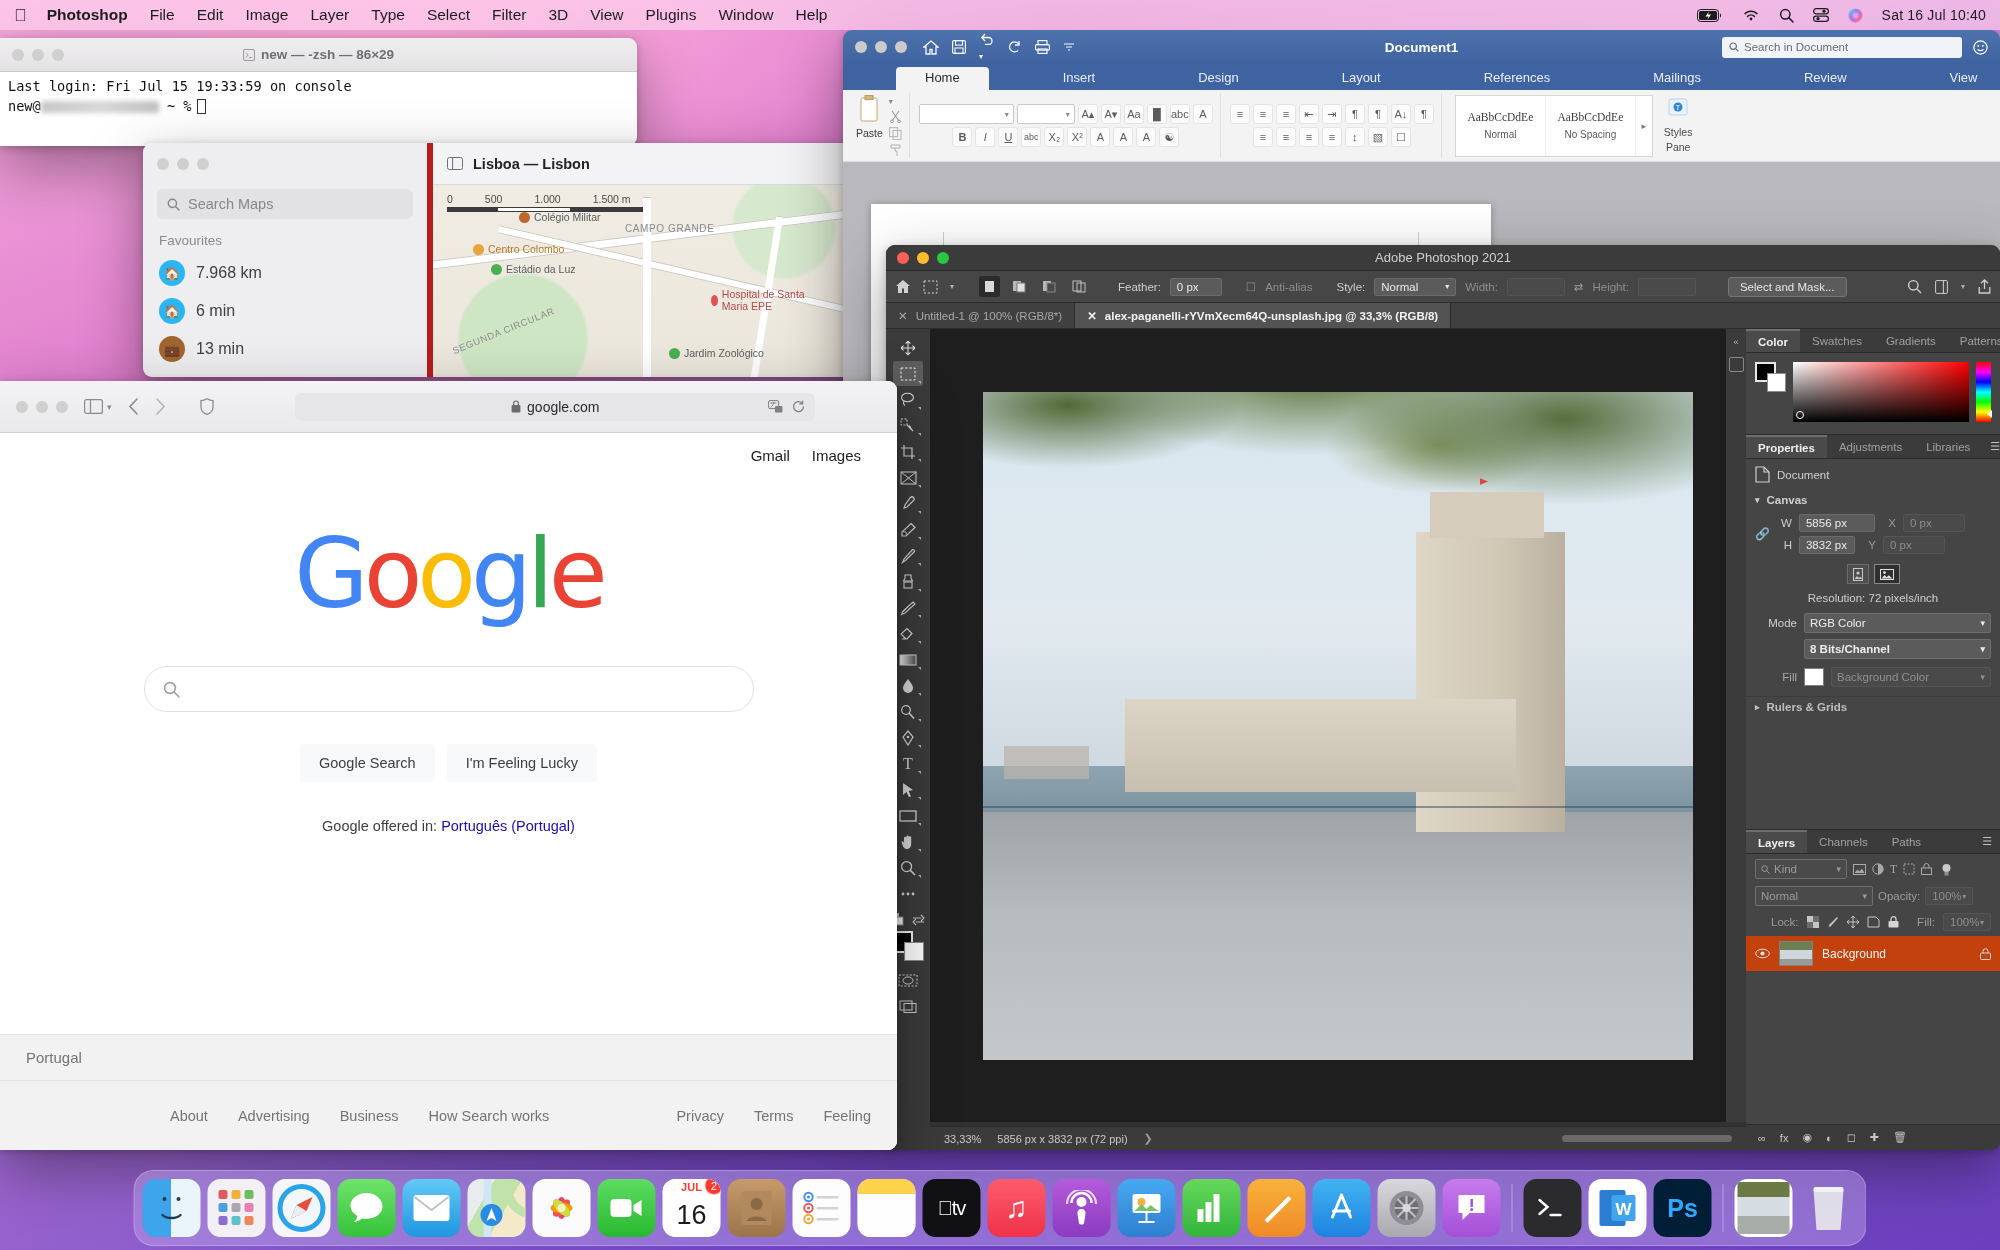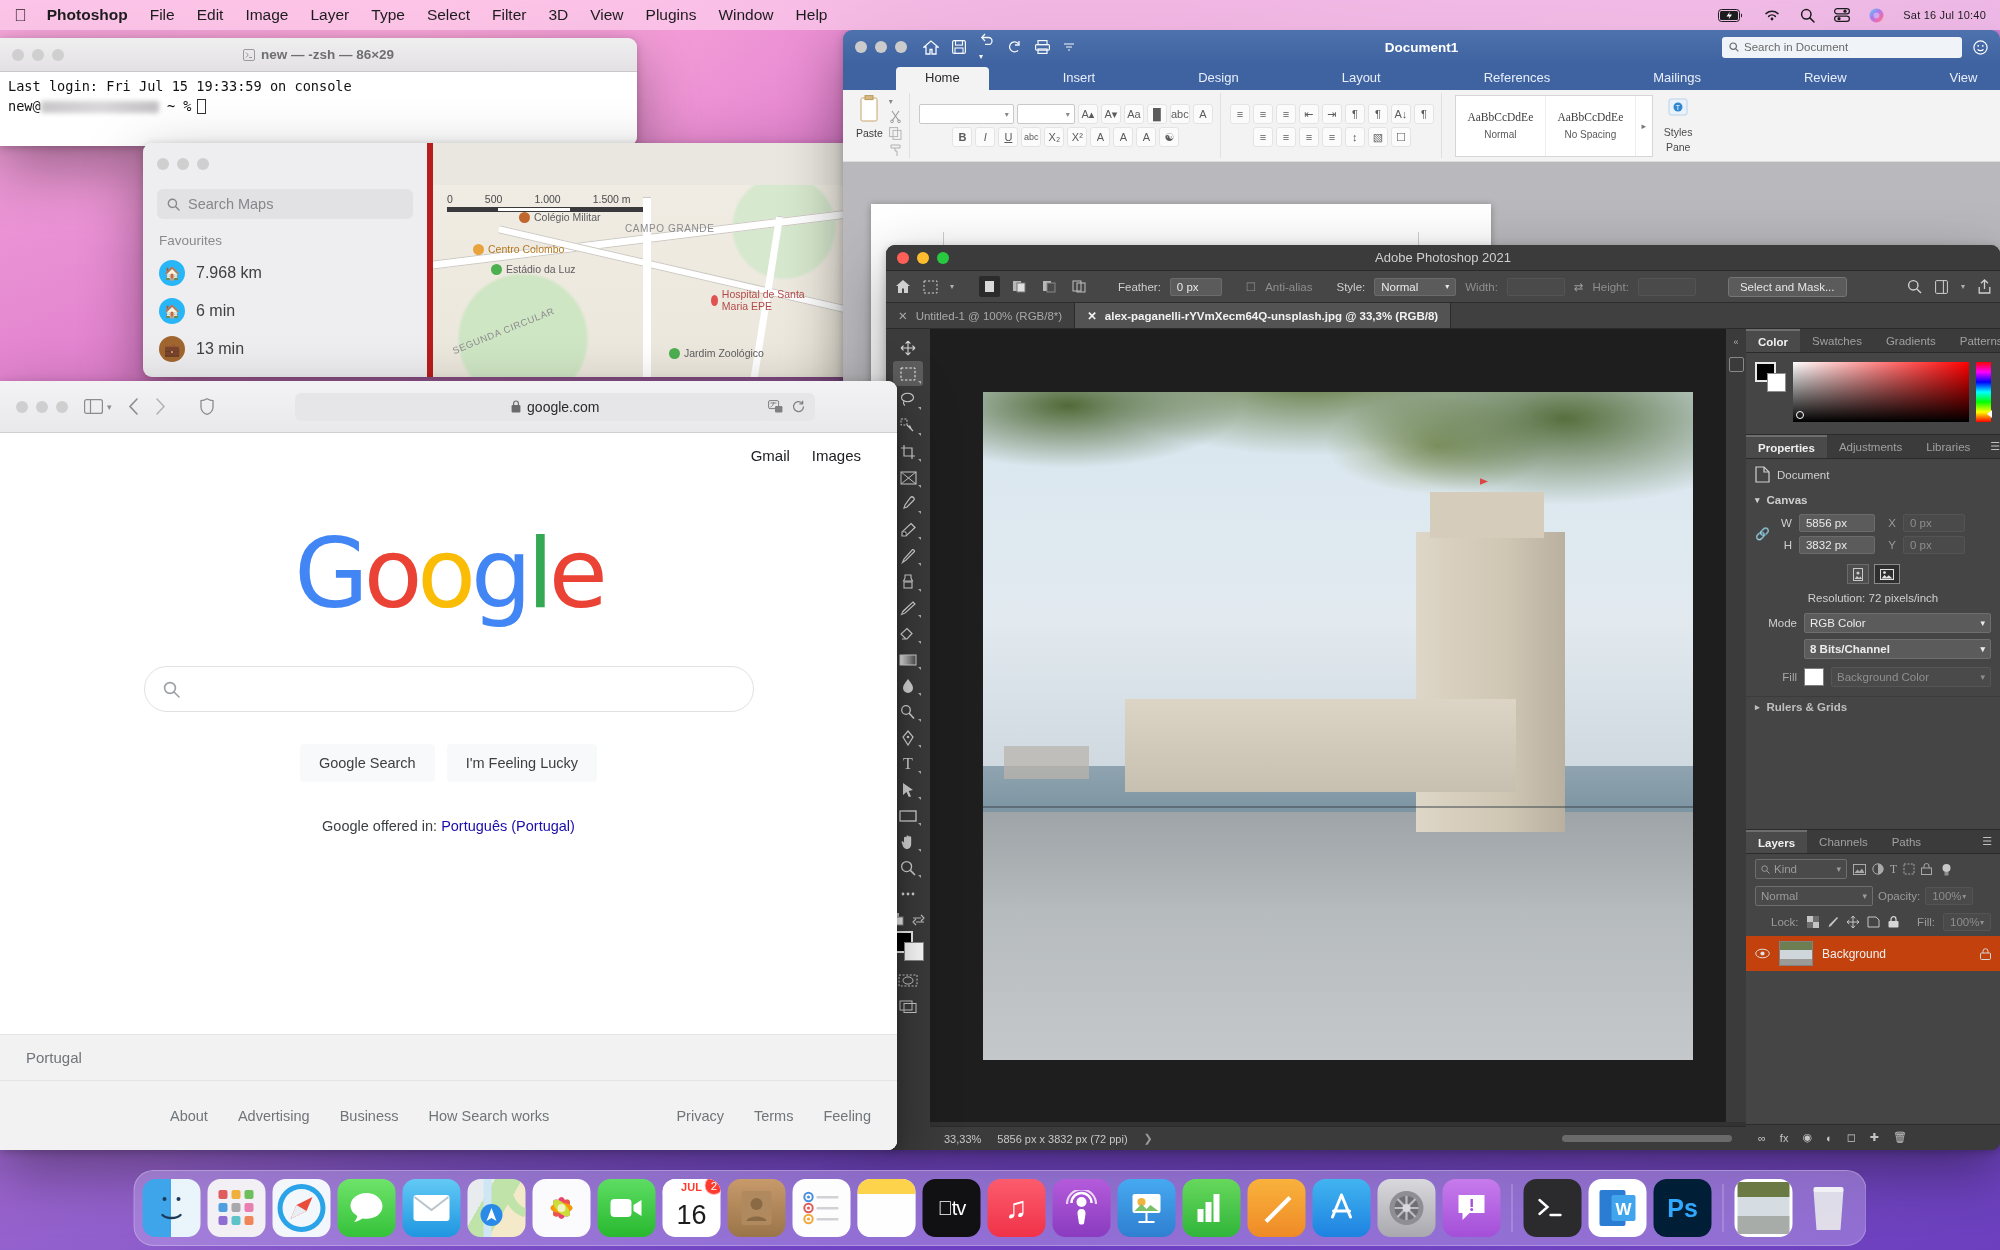--- a/index.html
+++ b/index.html
@@ -22,21 +22,21 @@
     position:absolute; top:0; left:0; right:0; height:30px;
     background: rgba(255,215,240,.62);
     backdrop-filter: blur(18px);
     display:flex; align-items:center; padding:0 14px; z-index:900;
     font-size:15.5px; color:#1c1c1e;
   }
   .menubar .apple { font-size:17px; margin-right:20px; line-height:1; }
   .menubar .mi { margin-right:22px; white-space:nowrap; }
   .menubar .mi.bold { font-weight:bold; }
   .menubar .right { margin-left:auto; display:flex; align-items:center; gap:19px; }
-  .menubar .right .clock { font-size:11px; letter-spacing:.2px; }
+  .menubar .right .clock { font-size:14px; letter-spacing:.2px; }
   svg { display:block; }
 
   
   .win { position:absolute; border-radius:9px; overflow:hidden;
          box-shadow: 0 22px 60px rgba(0,0,0,.38), 0 2px 8px rgba(0,0,0,.22); }
   .tlights { display:flex; gap:8px; align-items:center; }
   .tl { width:12px; height:12px; border-radius:50%; }
   .tl.r{background:#ff5f57} .tl.y{background:#febc2e} .tl.g{background:#28c840}
   .tl.gray{background:#cfcfcf}
 
@@ -325,20 +325,29 @@
       <span><span class="nm"></span>
       <div class="sub">6 min</div></span>
     </div>
     <div class="fav">
       <span class="ic" style="background:#a1662f">💼</span>
       <span><span class="nm"></span>
       <div class="sub">13 min</div></span>
     </div>
   </div>
   <div class="mmain">
+    <div class="mtop">
+      <span>
+        <svg width="16" height="13" viewBox="0 0 16 13">
+            <rect x="0.5" y="0.5" width="15" height="12" rx="2" fill="none" stroke="#6e6e73"></rect>
+            <line x1="5.6" y1="0.5" x2="5.6" y2="12.5" stroke="#6e6e73"></line>
+          </svg>
+      </span>
+      <span class="mtitle">Lisboa — Lisbon</span>
+    </div>
     <div class="mcanvas">
       <div class="road" style="left:-20px; top:46px; width:520px; height:9px; transform:rotate(-7deg);"></div>
       <div class="road" style="left:60px; top:92px; width:460px; height:8px; transform:rotate(13deg);"></div>
       <div class="road" style="left:210px; top:12px; width:8px; height:190px;"></div>
       <div class="road" style="left:330px; top:30px; width:7px; height:170px; transform:rotate(9deg);"></div>
       <div class="scalebar">
         <div style="display:flex; gap:32px;">
           <span>0</span>
           <span>500</span>
           <span>1.000</span>
@@ -896,21 +905,21 @@
         <span style="color:#b8b8b8; font-size:12px;">🔗</span>
         <div style="flex:1;">
           <div class="prow" style="padding:2px 0;">
             <span style="width:14px; text-align:right;">W</span>
             <span class="psfield" style="width:76px;">5856 px</span>
             <span style="width:14px; text-align:right; color:#9a9a9a;">X</span>
             <span class="psfield dim" style="width:62px;">0 px</span>
           </div>
           <div class="prow" style="padding:2px 0;">
             <span style="width:14px; text-align:right;">H</span>
-            <span class="psfield" style="width:76px;">3832 px</span>
+            <span class="psfield" style="width:56px;">3832 px</span>
             <span style="width:14px; text-align:right; color:#9a9a9a;">Y</span>
             <span class="psfield dim" style="width:62px;">0 px</span>
           </div>
         </div>
       </div>
       <div style="display:flex; gap:5px; justify-content:center; padding:6px 0 4px;">
         <span style="width:22px; height:20px; border:1px solid #6b6b6b; background:#4e4e4e; display:flex; align-items:center; justify-content:center;">
           <svg width="10" height="13" viewBox="0 0 10 13">
               <rect x="0.5" y="0.5" width="9" height="12" fill="none" stroke="#c9c9c9"></rect>
               <circle cx="5" cy="5" r="1.6" fill="#c9c9c9"></circle>

